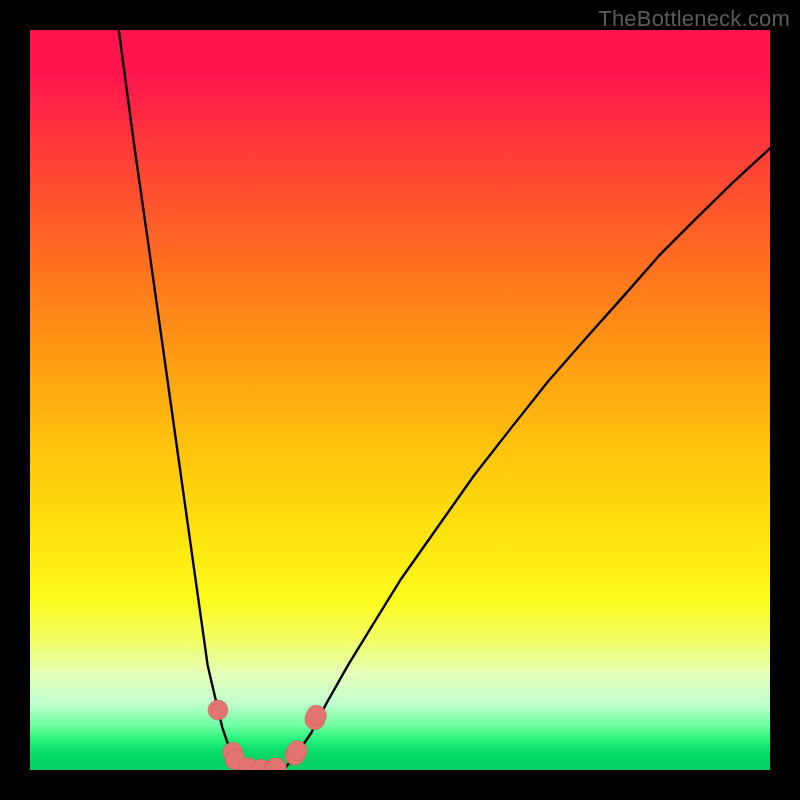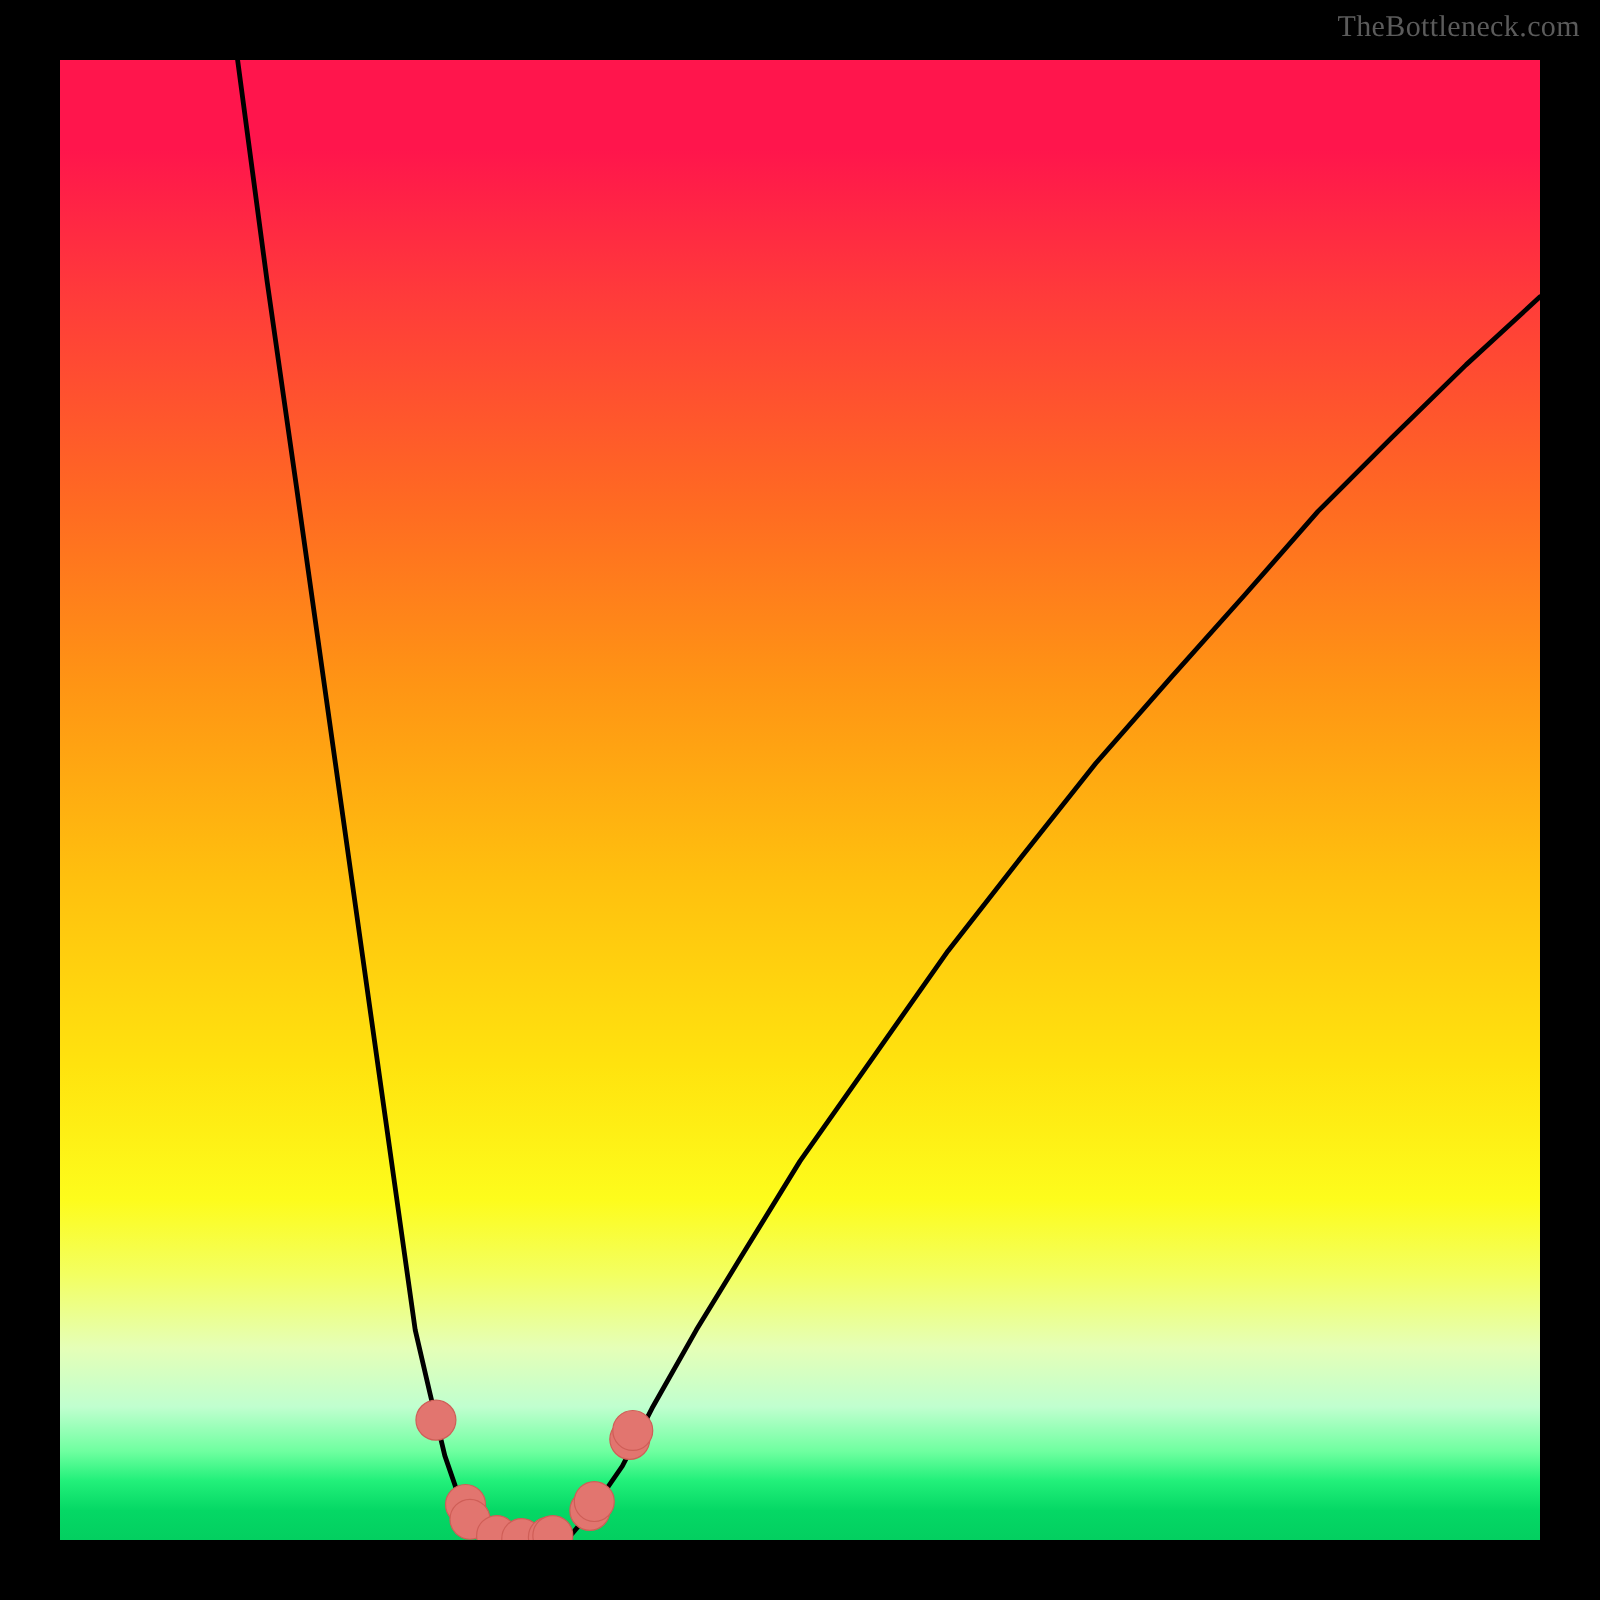--- a/index.html
+++ b/index.html
@@ -57,25 +57,24 @@
     left: 0;
     top: 0;
     width: 740px;
     height: 740px;
   }
   .watermark {
     position: absolute;
     top: 6px;
     right: 10px;
     color: #5b5b5b;
-    font-size: 15px;
+    font-size: 22px;
     font-weight: 500;
     letter-spacing: 0.2px;
     user-select: none;
-    font-family: Liberation Serif, serif;
   }
 </style>
 </head>
 <body>
 
 <div class="frame">
 
   <div class="plot-area">
     <div class="gradient"></div>
     <svg class="svg-layer" viewBox="0 0 740 740" preserveAspectRatio="none">

